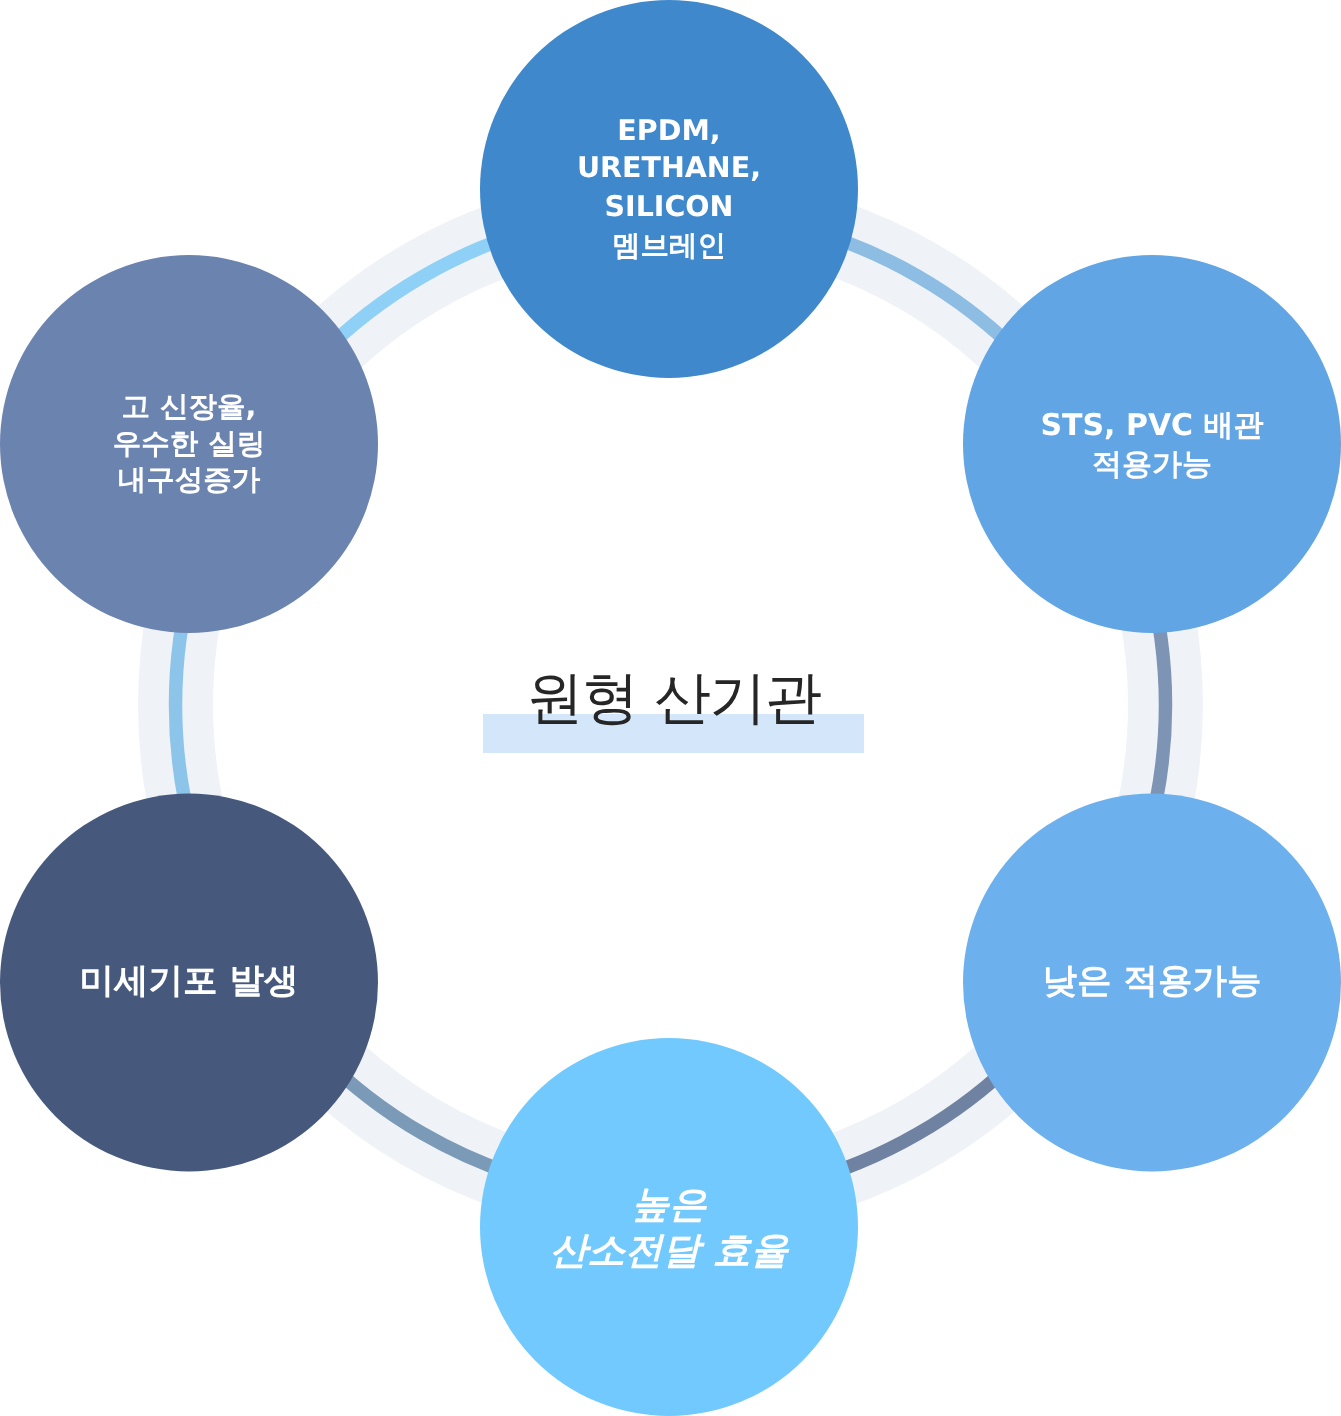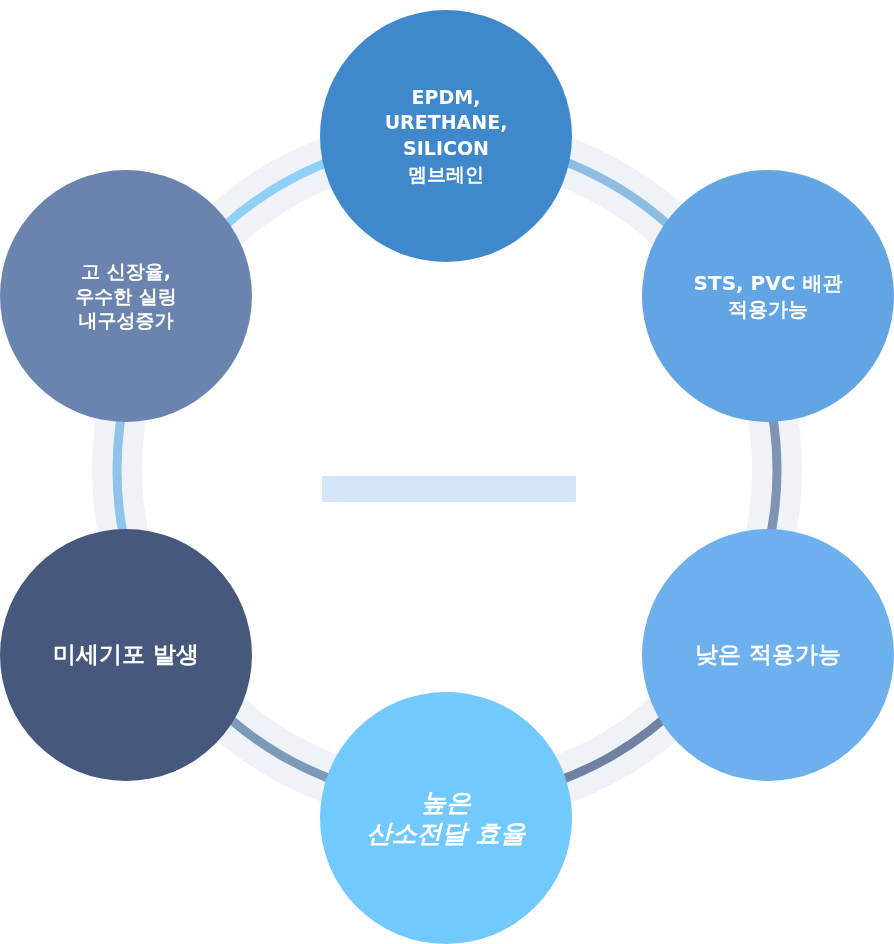--- a/index.html
+++ b/index.html
@@ -3,21 +3,21 @@
 <meta charset="utf-8">
 <style>
   html, body { margin: 0; padding: 0; background: #ffffff; }
   body { width: 894px; height: 944px; position: relative; overflow: hidden;
          font-family: "DejaVu Sans", "Liberation Sans", sans-serif; }
   #ring { position: absolute; left: 0; top: 0; }
   .node { position: absolute; width: 252px; height: 252px; border-radius: 50%;
           display: flex; align-items: center; justify-content: center; text-align: center;
           color: #ffffff; font-weight: bold; }
   .node .label { display: block; white-space: pre-line; line-height: 1.3; }
-  .n-top   { left: 320px; top: 0px;   background: #3f88cc; margin-top: 10px; }
+  .n-top   { left: 320px; top: 0px;   background: #3f88cc; }
   .n-tr    { left: 642px; top: 170px; background: #61a5e4; }
   .n-br    { left: 642px; top: 529px; background: #6cb0ed; }
   .n-bot   { left: 320px; top: 692px; background: #71c9fd; }
   .n-bl    { left: 0px;   top: 529px; background: #46597c; }
   .n-tl    { left: 0px;   top: 170px; background: #6b83af; }
   .n-top .label { font-size: 19px; line-height: 1.35; }
   .n-tr .label  { font-size: 20px; }
   .n-tl .label  { font-size: 19px; }
   .n-br .label, .n-bl .label { font-size: 23px; }
   .n-bot .label { font-size: 25px; line-height: 1.25; font-style: italic; }
@@ -38,20 +38,21 @@
       <path d="M 447 140 A 330 330 0 0 1 732.7883832488648 305" fill="none" stroke="#8dbde3" stroke-width="9"></path>
       <path d="M 732.7883832488648 305 A 330 330 0 0 1 732.7883832488648 635" fill="none" stroke="#7d94b4" stroke-width="9"></path>
       <path d="M 732.7883832488648 635 A 330 330 0 0 1 447 800" fill="none" stroke="#6f82a1" stroke-width="9"></path>
       <path d="M 447 800 A 330 330 0 0 1 161.21161675113524 635" fill="none" stroke="#7a9ab8" stroke-width="9"></path>
       <path d="M 161.21161675113524 635 A 330 330 0 0 1 161.21161675113524 305" fill="none" stroke="#8cc4ea" stroke-width="9"></path>
     </g>
 </svg>
 
 <div class="center-title">
   <div class="hl" style="background: rgb(211, 230, 250);"></div>
+  <span class="txt">원형 산기관</span>
 </div>
 
 <div class="node n-top" style="background: rgb(63, 136, 204);">
   <span class="label">EPDM,
 URETHANE,
 SILICON
 멤브레인</span>
 </div>
 <div class="node n-tr" style="background: rgb(97, 165, 228);">
   <span class="label">STS, PVC 배관

